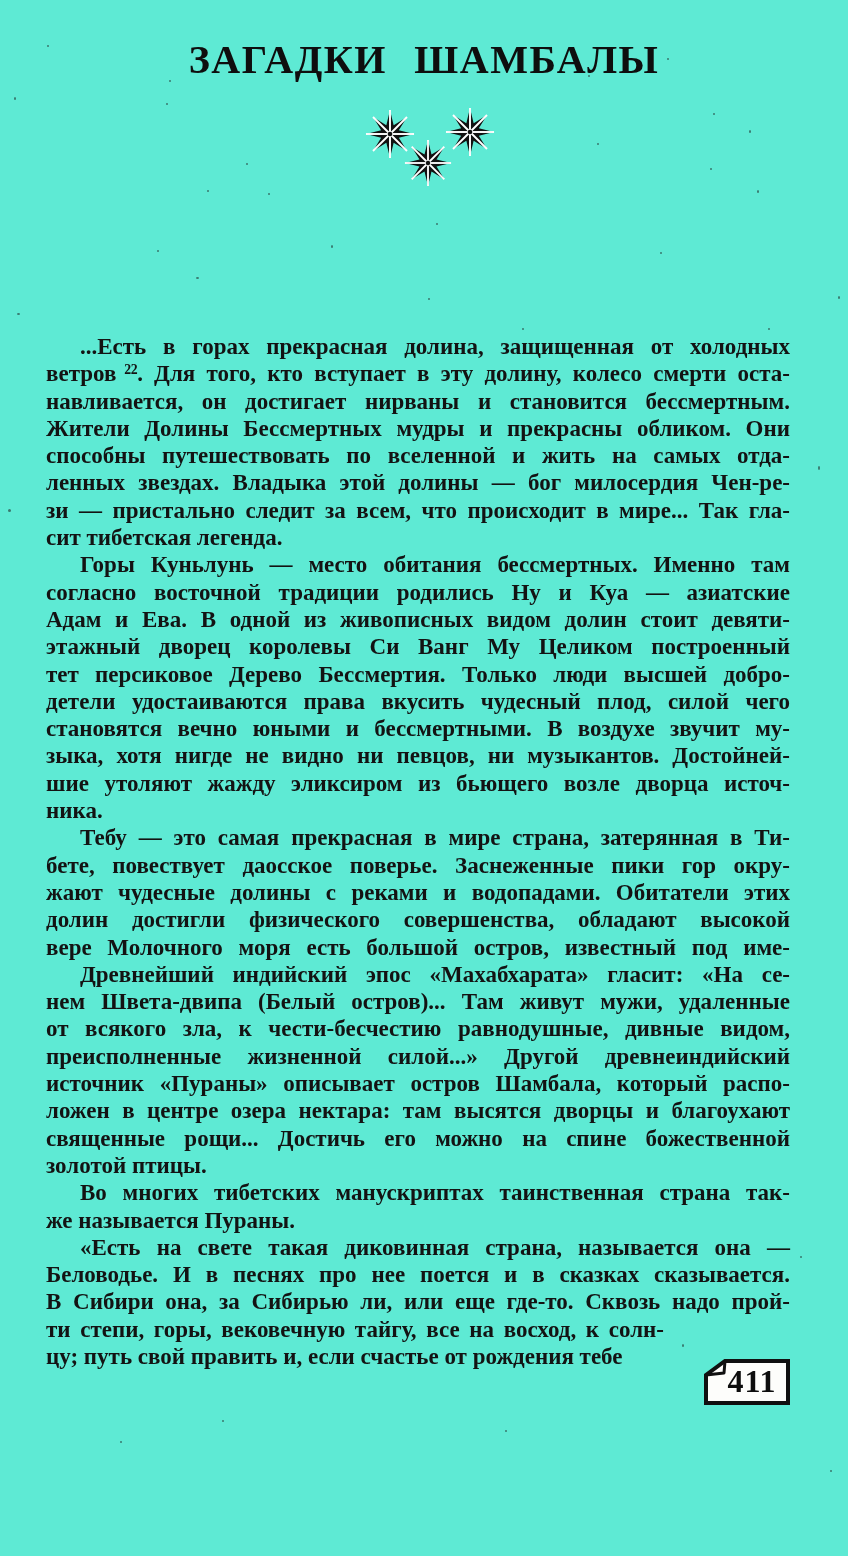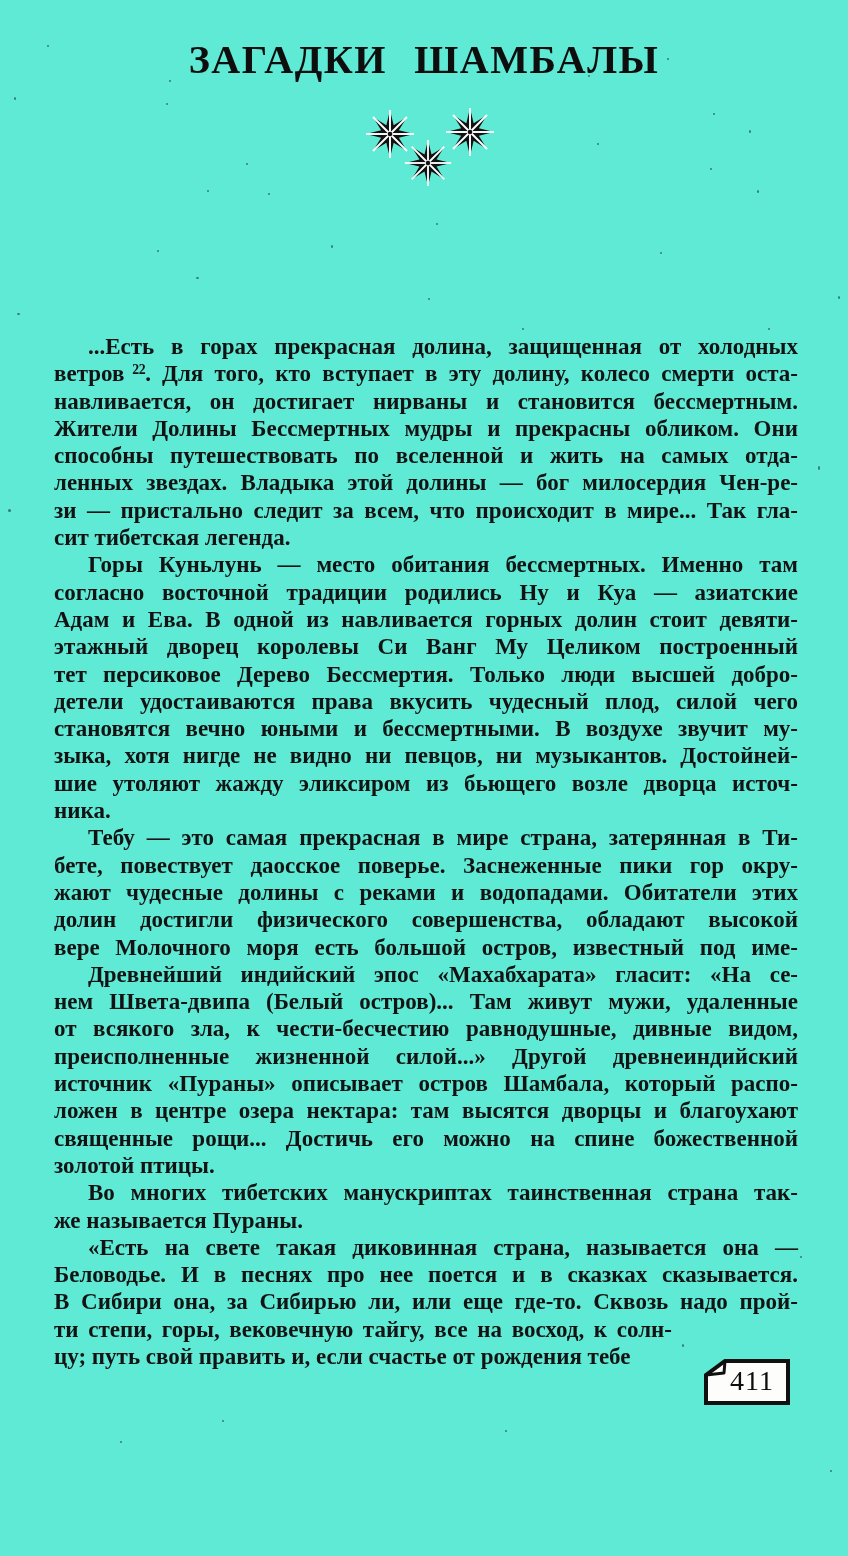--- a/index.html
+++ b/index.html
@@ -27,21 +27,21 @@
   }
   .ornament {
     position: absolute;
     left: 352px;
     top: 100px;
     width: 170px;
     height: 100px;
   }
   .text-block {
     position: absolute;
-    left: 54px;
+    left: 46px;
     top: 333px;
     width: 744px;
     font-size: 23px;
     line-height: 27.3px;
     font-weight: bold;
     color: #131313;
   }
   .para { margin: 0; }
   .line {
     text-align: justify;
@@ -68,22 +68,22 @@
   .badge-shape { position: absolute; left: 0; top: 0; }
   .badge-num {
     position: absolute;
     left: 16px;
     top: 3px;
     right: 4px;
     bottom: 5px;
     display: flex;
     align-items: center;
     justify-content: center;
-    font-size: 28px;
-    font-weight: normal;
+    font-size: 32px;
+    font-weight: bold;
     letter-spacing: 1px;
     color: #0d0d0d;
   }
   .speck {
     position: absolute;
     background: #1c1c1c;
     border-radius: 50%;
     opacity: 0.55;
   }
 </style>
@@ -123,21 +123,21 @@
         <div class="line">навливается, он достигает нирваны и становится бессмертным.</div>
         <div class="line">Жители Долины Бессмертных мудры и прекрасны обликом. Они</div>
         <div class="line">способны путешествовать по вселенной и жить на самых отда-</div>
         <div class="line">ленных звездах. Владыка этой долины — бог милосердия Чен-ре-</div>
         <div class="line">зи — пристально следит за всем, что происходит в мире... Так гла-</div>
         <div class="line last">сит тибетская легенда.</div>
       </div>
       <div class="para">
         <div class="line first">Горы Куньлунь — место обитания бессмертных. Именно там</div>
         <div class="line">согласно восточной традиции родились Ну и Куа — азиатские</div>
-        <div class="line">Адам и Ева. В одной из навливается горных долин стоит девяти-</div>
+        <div class="line">Адам и Ева. В одной из живописных видом долин стоит девяти-</div>
         <div class="line">этажный дворец королевы Си Ванг Му Целиком построенный</div>
         <div class="line">тет персиковое Дерево Бессмертия. Только люди высшей добро-</div>
         <div class="line">детели удостаиваются права вкусить чудесный плод, силой чего</div>
         <div class="line">становятся вечно юными и бессмертными. В воздухе звучит му-</div>
         <div class="line">зыка, хотя нигде не видно ни певцов, ни музыкантов. Достойней-</div>
         <div class="line">шие утоляют жажду эликсиром из бьющего возле дворца источ-</div>
         <div class="line last">ника.</div>
       </div>
       <div class="para">
         <div class="line first">Тебу — это самая прекрасная в мире страна, затерянная в Ти-</div>

